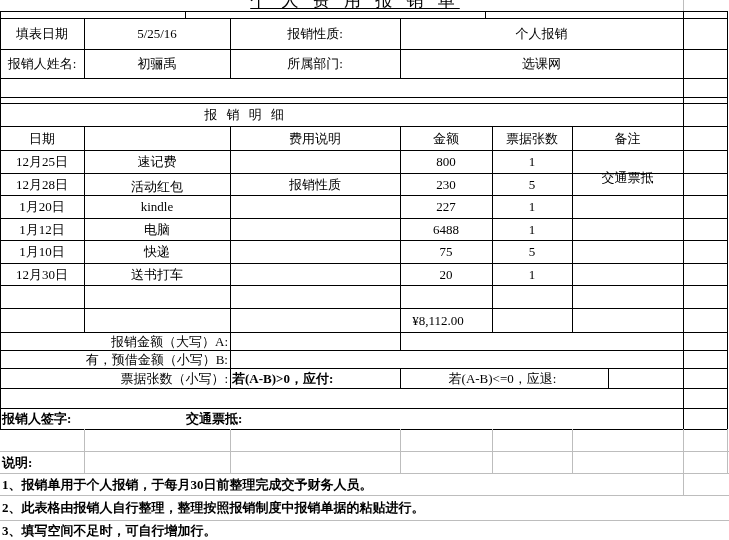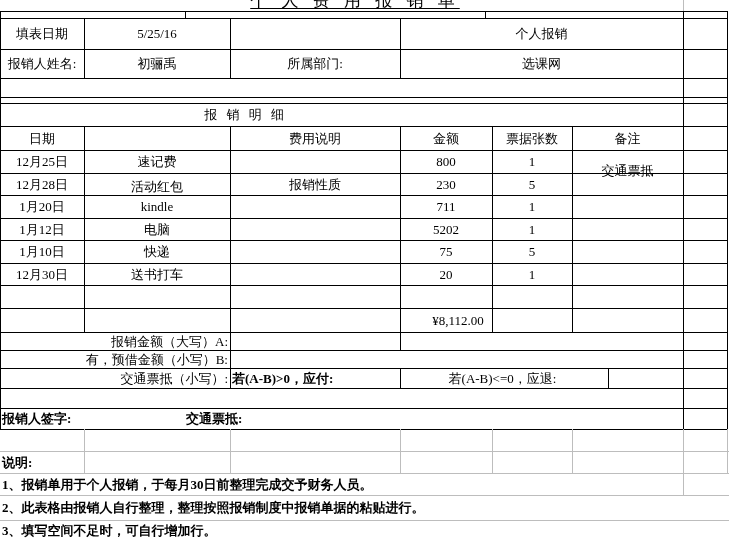--- a/index.html
+++ b/index.html
@@ -73,20 +73,21 @@
   <i class="vl gy" style="left:492px;top:429px;height:44px"></i>
   <i class="vl gy" style="left:572px;top:429px;height:44px"></i>
   <i class="vl gy" style="left:683px;top:429px;height:66px"></i>
   <i class="vl gy" style="left:727px;top:429px;height:44px"></i>
   <i class="vl gy" style="left:683px;top:0;height:11px"></i>
 
   <div class="cell title" style="left:0;top:-10px;width:700px;height:21px">个 人 费 用 报 销 单</div>
 
   <div class="cell" style="left:0;top:18px;width:84px;height:31px">填表日期</div>
   <div class="cell" style="left:84px;top:18px;width:146px;height:31px">5/25/16</div>
+  <div class="cell" style="left:230px;top:18px;width:170px;height:31px">报销性质:</div>
   <div class="cell" style="left:400px;top:18px;width:283px;height:31px">个人报销</div>
 
   <div class="cell" style="left:0;top:49px;width:84px;height:29px">报销人姓名:</div>
   <div class="cell" style="left:84px;top:49px;width:146px;height:29px">初骊禹</div>
   <div class="cell" style="left:230px;top:49px;width:170px;height:29px">所属部门:</div>
   <div class="cell" style="left:400px;top:49px;width:283px;height:29px">选课网</div>
 
   <div class="cell sec" style="left:0;top:103px;width:485px;height:23px">报 销 明 细</div>
 
   <div class="cell" style="left:0;top:126px;width:84px;height:24px">日期</div>
@@ -100,57 +101,57 @@
   <div class="cell" style="left:230px;top:150px;width:170px;height:23px"></div>
   <div class="cell" style="left:400px;top:150px;width:92px;height:23px">800</div>
   <div class="cell" style="left:492px;top:150px;width:80px;height:23px">1</div>
   <div class="cell" style="left:572px;top:150px;width:111px;height:23px"></div>
 
   <div class="cell" style="left:0;top:173px;width:84px;height:22px">12月28日</div>
   <div class="cell" style="left:84px;top:175px;width:146px;height:22px">活动红包</div>
   <div class="cell" style="left:230px;top:173px;width:170px;height:22px">报销性质</div>
   <div class="cell" style="left:400px;top:173px;width:92px;height:22px">230</div>
   <div class="cell" style="left:492px;top:173px;width:80px;height:22px">5</div>
-  <div class="cell" style="left:572px;top:159px;width:111px;height:22px">交通票抵</div>
+  <div class="cell" style="left:572px;top:166px;width:111px;height:22px">交通票抵</div>
 
   <div class="cell" style="left:0;top:195px;width:84px;height:23px">1月20日</div>
   <div class="cell" style="left:84px;top:195px;width:146px;height:23px">kindle</div>
   <div class="cell" style="left:230px;top:195px;width:170px;height:23px"></div>
-  <div class="cell" style="left:400px;top:195px;width:92px;height:23px">711</div>
+  <div class="cell" style="left:400px;top:195px;width:92px;height:23px">227</div>
   <div class="cell" style="left:492px;top:195px;width:80px;height:23px">1</div>
   <div class="cell" style="left:572px;top:195px;width:111px;height:23px"></div>
 
   <div class="cell" style="left:0;top:218px;width:84px;height:22px">1月12日</div>
   <div class="cell" style="left:84px;top:218px;width:146px;height:22px">电脑</div>
   <div class="cell" style="left:230px;top:218px;width:170px;height:22px"></div>
-  <div class="cell" style="left:400px;top:218px;width:92px;height:22px">5202</div>
+  <div class="cell" style="left:400px;top:218px;width:92px;height:22px">6488</div>
   <div class="cell" style="left:492px;top:218px;width:80px;height:22px">1</div>
   <div class="cell" style="left:572px;top:218px;width:111px;height:22px"></div>
 
   <div class="cell" style="left:0;top:240px;width:84px;height:23px">1月10日</div>
   <div class="cell" style="left:84px;top:240px;width:146px;height:23px">快递</div>
   <div class="cell" style="left:230px;top:240px;width:170px;height:23px"></div>
   <div class="cell" style="left:400px;top:240px;width:92px;height:23px">75</div>
   <div class="cell" style="left:492px;top:240px;width:80px;height:23px">5</div>
   <div class="cell" style="left:572px;top:240px;width:111px;height:23px"></div>
 
   <div class="cell" style="left:0;top:263px;width:84px;height:22px">12月30日</div>
   <div class="cell" style="left:84px;top:263px;width:146px;height:22px">送书打车</div>
   <div class="cell" style="left:230px;top:263px;width:170px;height:22px"></div>
   <div class="cell" style="left:400px;top:263px;width:92px;height:22px">20</div>
   <div class="cell" style="left:492px;top:263px;width:80px;height:22px">1</div>
   <div class="cell" style="left:572px;top:263px;width:111px;height:22px"></div>
 
-  <div class="cell" style="left:412px;top:308px;width:92px;height:24px">¥8,112.00</div>
+  <div class="cell" style="left:392px;top:308px;width:92px;height:24px">¥8,112.00</div>
 
   <div class="cell r" style="left:0;top:332px;width:228px;height:18px">报销金额（大写）A:</div>
   <div class="cell" style="left:230px;top:332px;width:453px;height:18px"></div>
   <div class="cell r" style="left:0;top:350px;width:228px;height:18px">有，预借金额（小写）B:</div>
   <div class="cell" style="left:230px;top:350px;width:453px;height:18px"></div>
-  <div class="cell r" style="left:0;top:368px;width:228px;height:20px">交通票抵（小写）:</div>
+  <div class="cell r" style="left:0;top:368px;width:228px;height:20px">票据张数（小写）:</div>
   <div class="cell l" style="left:232px;top:368px;width:165px;height:20px">若(A-B)&gt;0，应付:</div>
   <div class="cell" style="left:397px;top:368px;width:211px;height:20px">若(A-B)&lt;=0，应退:</div>
   <div class="cell" style="left:608px;top:368px;width:75px;height:20px"></div>
 
   <div class="cell l" style="left:2px;top:408px;width:180px;height:21px">报销人签字:</div>
   <div class="cell l" style="left:186px;top:408px;width:220px;height:21px">交通票抵:</div>
 
   <div class="cell l" style="left:2px;top:451px;width:120px;height:22px">说明:</div>
   <div class="cell l" style="left:2px;top:473px;width:725px;height:22px">1、报销单用于个人报销，于每月30日前整理完成交予财务人员。</div>
   <div class="cell l" style="left:2px;top:495px;width:725px;height:25px">2、此表格由报销人自行整理，整理按照报销制度中报销单据的粘贴进行。</div>

